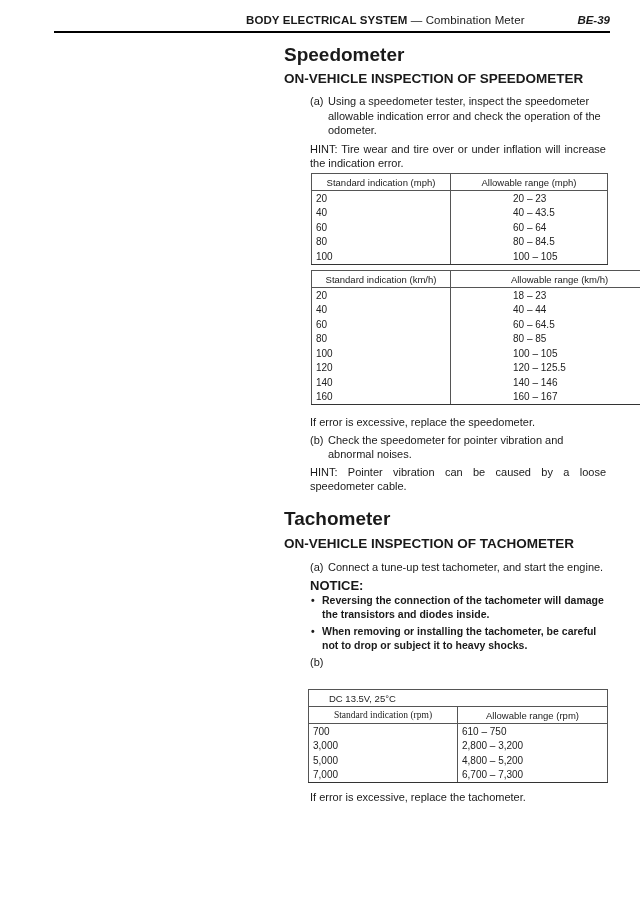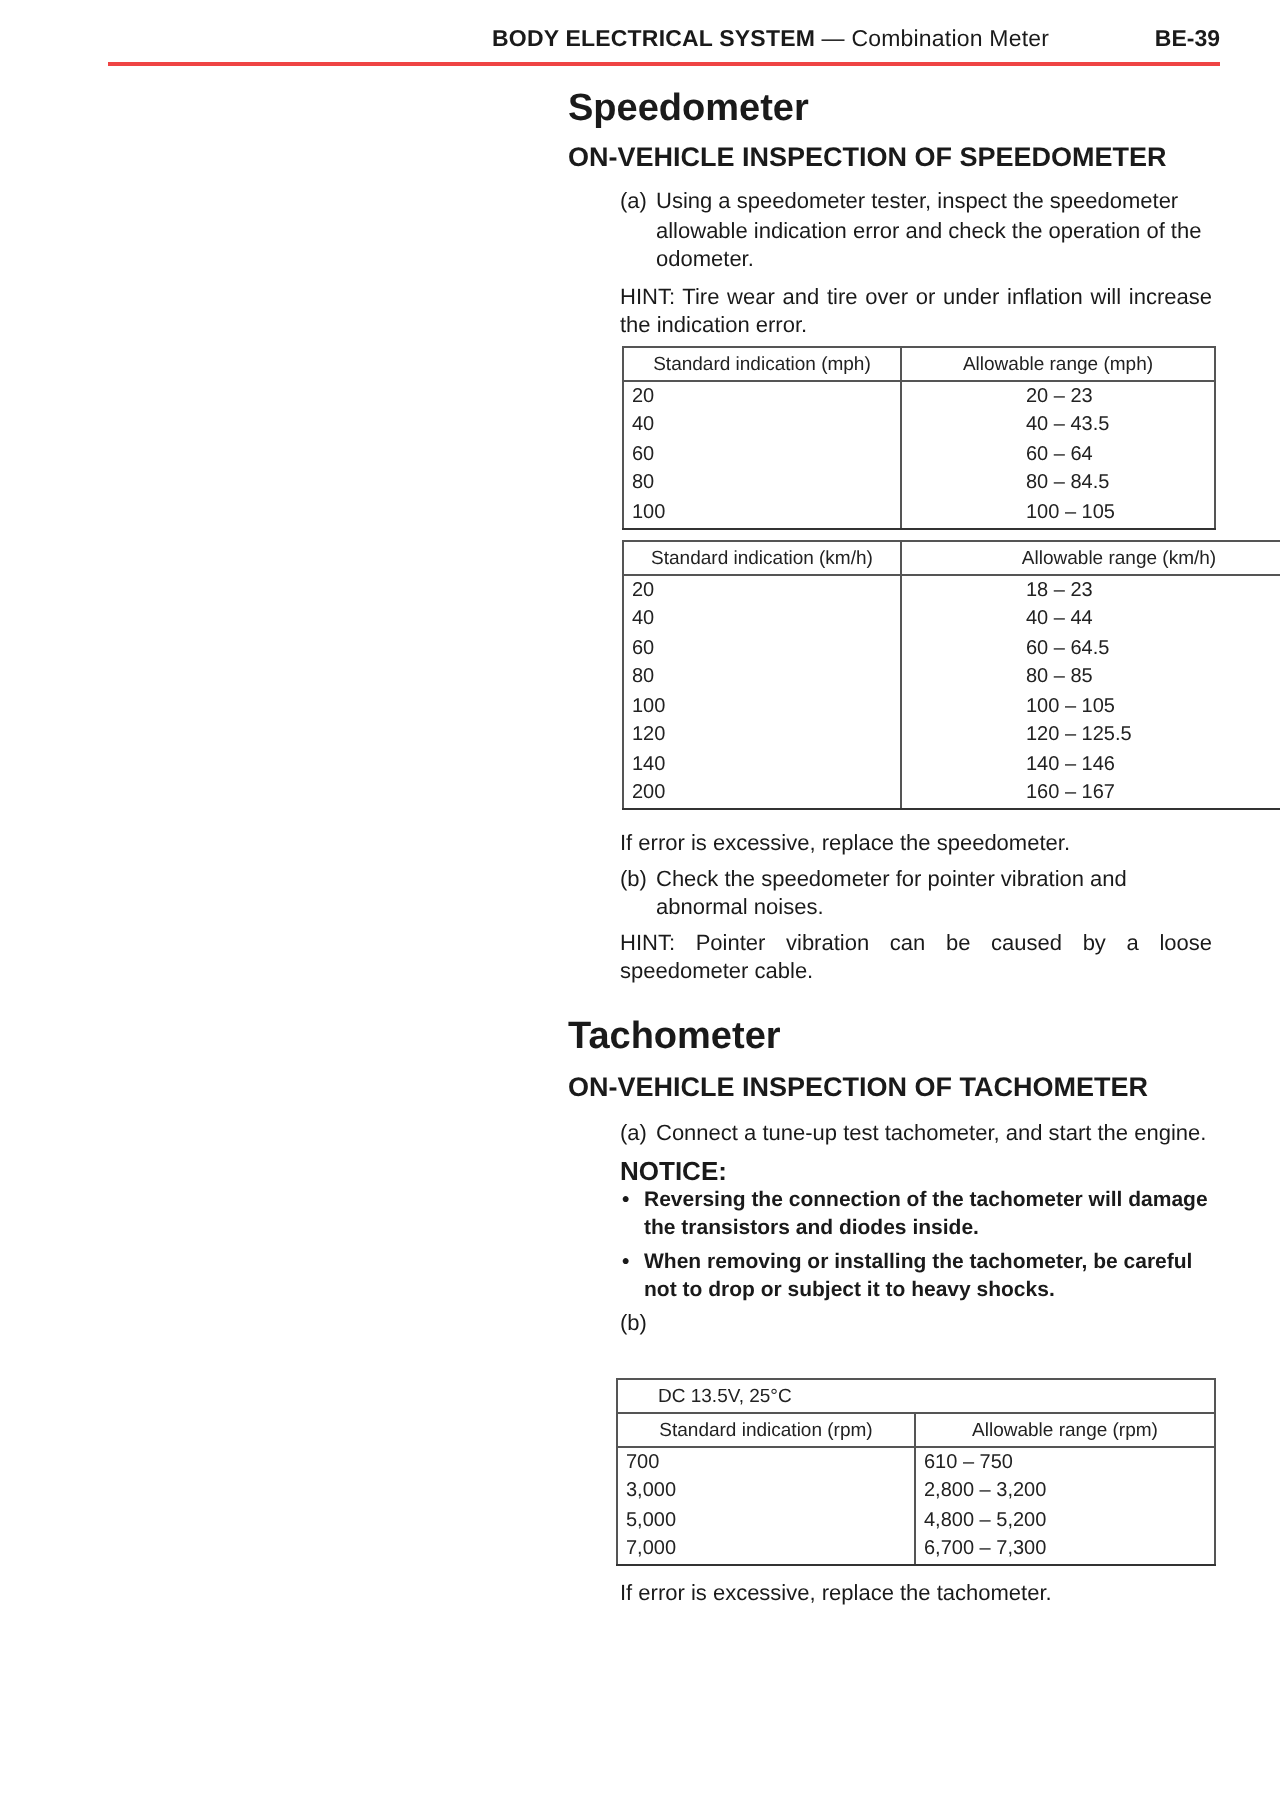--- a/index.html
+++ b/index.html
@@ -2,29 +2,29 @@
 <html><head>
 <meta charset="utf-8">
 <style>
   html, body { margin: 0; padding: 0; background: #ffffff; }
   body {
     width: 640px; height: 904px; position: relative; overflow: hidden;
     font-family: "Liberation Sans", sans-serif; color: #1a1a1a;
   }
   .header {
     position: absolute; left: 54px; top: 0; width: 556px; height: 31px;
-    border-bottom: 2px solid #ef4444;
+    border-bottom: 2px solid #000000;
   }
   .header-title {
     position: absolute; left: 192px; top: 14px; font-size: 11.5px; letter-spacing: 0.1px;
   }
   .header-title .bold { font-weight: bold; }
   .header-title .light { font-weight: normal; }
   .header-page {
-    position: absolute; right: 0; top: 14px; font-size: 11.5px; font-weight: bold;
+    position: absolute; right: 0; top: 14px; font-size: 11.5px; font-weight: bold; font-style: italic;
   }
   .col {
     position: absolute; left: 284px; width: 322px;
   }
   h1.section {
     font-size: 19px; font-weight: bold; margin: 0; line-height: 22px;
   }
   h2.sub {
     font-size: 13.5px; font-weight: bold; margin: 0; line-height: 16px;
   }
@@ -127,21 +127,21 @@
       </tr>
       <tr>
         <td>120</td>
         <td class="rng">120 – 125.5</td>
       </tr>
       <tr>
         <td>140</td>
         <td class="rng">140 – 146</td>
       </tr>
       <tr>
-        <td>200</td>
+        <td>160</td>
         <td class="rng">160 – 167</td>
       </tr>
     </tbody>
 </table>
 
 <div class="col" style="top:415px;">
   <div class="hint">If error is excessive, replace the speedometer.</div>
   <div class="step" style="margin-top:3px;">
     <span class="lbl">(b)</span>
     <span>Check the speedometer for pointer vibration and abnormal noises.</span>
@@ -169,21 +169,21 @@
     <span class="lbl">(b)</span>
   </div>
 </div>
 
 <table class="spec" style="position:absolute; left:308px; top:689px; width:300px;">
   <thead>
     <tr>
       <th colspan="2" style="text-align:left; padding-left:20px;">DC 13.5V, 25°C</th>
     </tr>
     <tr>
-      <th style="width:140px;">Standard indication (rpm)</th>
+      <th style="width:140px;font-family:Liberation Serif, serif;">Standard indication (rpm)</th>
       <th>Allowable range (rpm)</th>
     </tr>
   </thead>
   <tbody id="rpm-body">
       <tr>
         <td>700</td>
         <td>610 – 750</td>
       </tr>
       <tr>
         <td>3,000</td>

